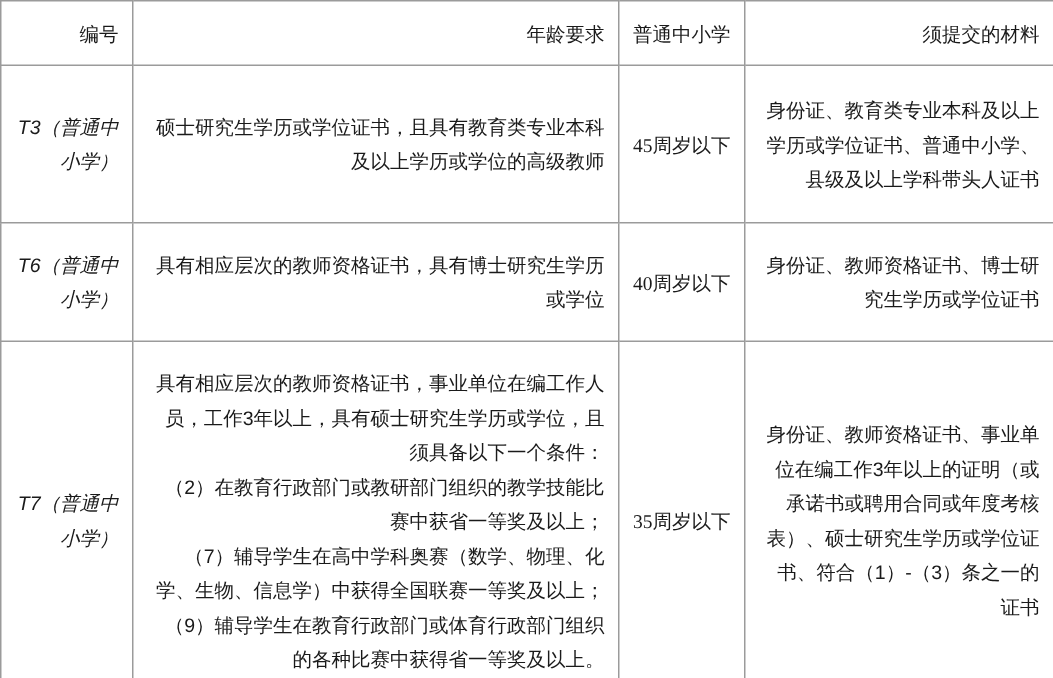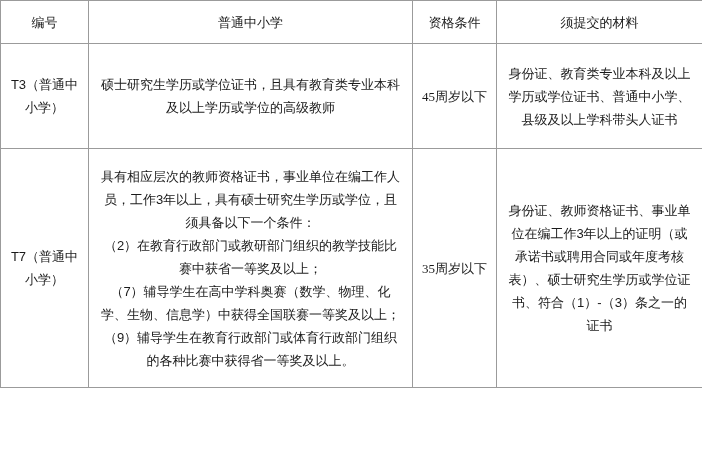--- a/index.html
+++ b/index.html
@@ -30,29 +30,30 @@
   table.req-table col.c4 { width: 206px; }
 
   table.req-table th,
   table.req-table td {
     border: 1px solid #9b9b9b;
     vertical-align: middle;
     font-size: 13px;
     line-height: 23px;
     padding: 8px 9px;
     font-weight: normal;
-    text-align: center;
+    text-align: right;
   }
   table.req-table thead th {
     height: 30px;
     padding-top: 6px;
     padding-bottom: 6px;
   }
   .cell-code {
     vertical-align: middle;
+    font-style: italic;
   }
   .cell-cond {
     vertical-align: middle;
   }
   .cell-age {
     vertical-align: middle;
     font-family: Liberation Serif, serif;
   }
   .cell-mat {
     vertical-align: middle;
@@ -69,31 +70,37 @@
   <table class="req-table">
     <colgroup>
       <col class="c1">
         <col class="c2">
         <col class="c3">
         <col class="c4">
     </colgroup>
     <thead>
       <tr>
         <th>编号</th>
+        <th>年龄要求</th>
         <th>普通中小学</th>
-        <th>资格条件</th>
         <th>须提交的材料</th>
       </tr>
     </thead>
     <tbody>
       <tr class="row-t3">
         <td class="cell-code">T3（普通中小学）</td>
         <td class="cell-cond">硕士研究生学历或学位证书，且具有教育类专业本科及以上学历或学位的高级教师</td>
         <td class="cell-age">45周岁以下</td>
         <td class="cell-mat">身份证、教育类专业本科及以上学历或学位证书、普通中小学、县级及以上学科带头人证书</td>
+      </tr>
+      <tr class="row-t6">
+        <td class="cell-code">T6（普通中小学）</td>
+        <td class="cell-cond">具有相应层次的教师资格证书，具有博士研究生学历或学位</td>
+        <td class="cell-age">40周岁以下</td>
+        <td class="cell-mat">身份证、教师资格证书、博士研究生学历或学位证书</td>
       </tr>
       <tr class="row-t7">
         <td class="cell-code">T7（普通中小学）</td>
         <td class="cell-cond">
           <span class="ln">具有相应层次的教师资格证书，事业单位在编工作人员，工作3年以上，具有硕士研究生学历或学位，且须具备以下一个条件：</span>
           <span class="ln">（2）在教育行政部门或教研部门组织的教学技能比赛中获省一等奖及以上；</span>
           <span class="ln">（7）辅导学生在高中学科奥赛（数学、物理、化学、生物、信息学）中获得全国联赛一等奖及以上；</span>
           <span class="ln">（9）辅导学生在教育行政部门或体育行政部门组织的各种比赛中获得省一等奖及以上。</span>
         </td>
         <td class="cell-age">35周岁以下</td>

